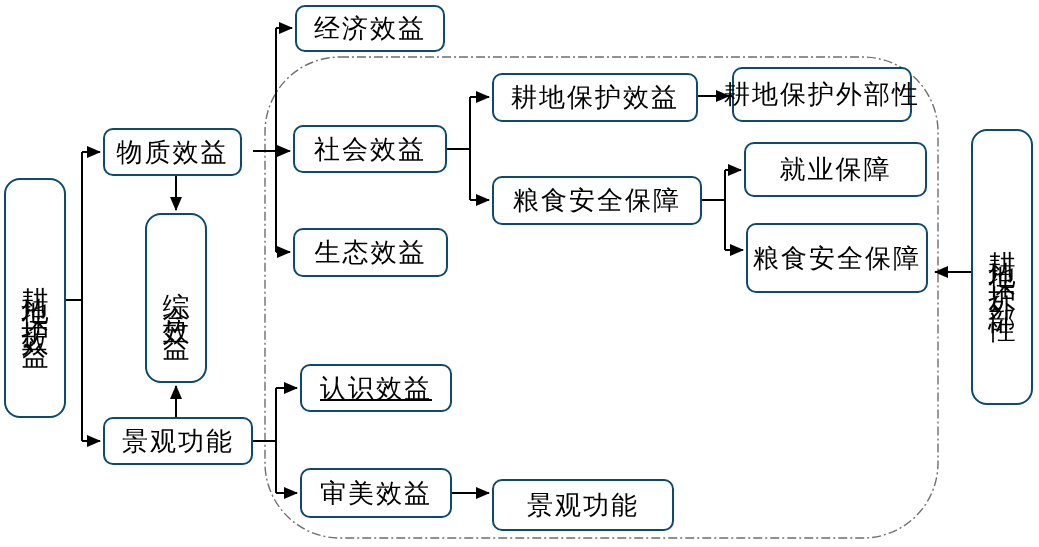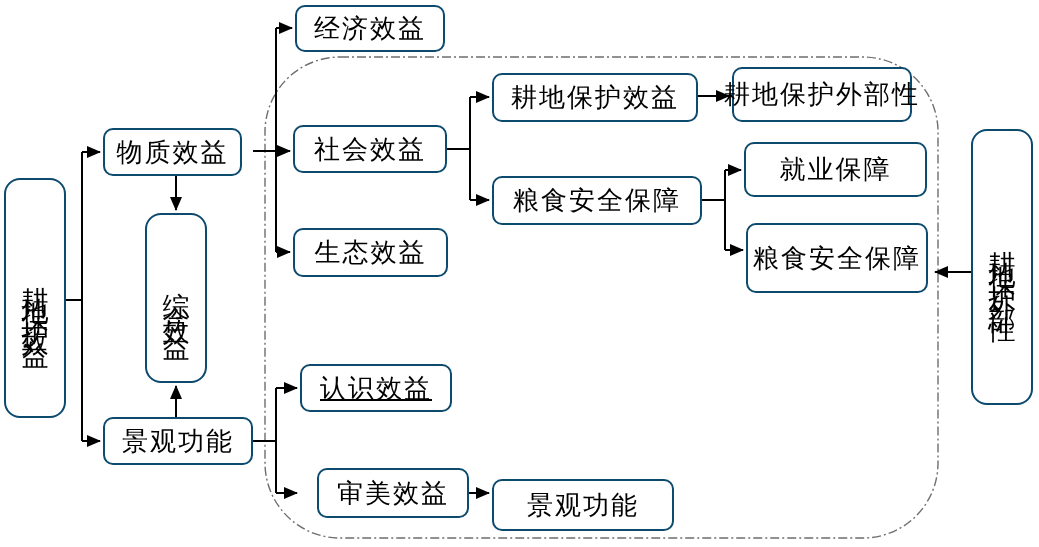--- a/index.html
+++ b/index.html
@@ -112,21 +112,21 @@
   </div>
 
   <div class="node" style="left:293px; top:228px; width:155px; height:49px;">
     <span class="label">生态效益</span>
   </div>
 
   <div class="node" style="left:300px; top:364px; width:152px; height:48px;text-decoration:underline;">
     <span class="label">认识效益</span>
   </div>
 
-  <div class="node" style="left:317px; top:468px; width:152px; height:50px;">
+  <div class="node" style="left:300px; top:468px; width:152px; height:50px;">
     <span class="label">审美效益</span>
   </div>
 
   <div class="node" style="left:492px; top:479px; width:182px; height:52px;">
     <span class="label">景观功能</span>
   </div>
 
   <div class="node" style="left:492px; top:73px; width:206px; height:49px;">
     <span class="label">耕地保护效益</span>
   </div>

